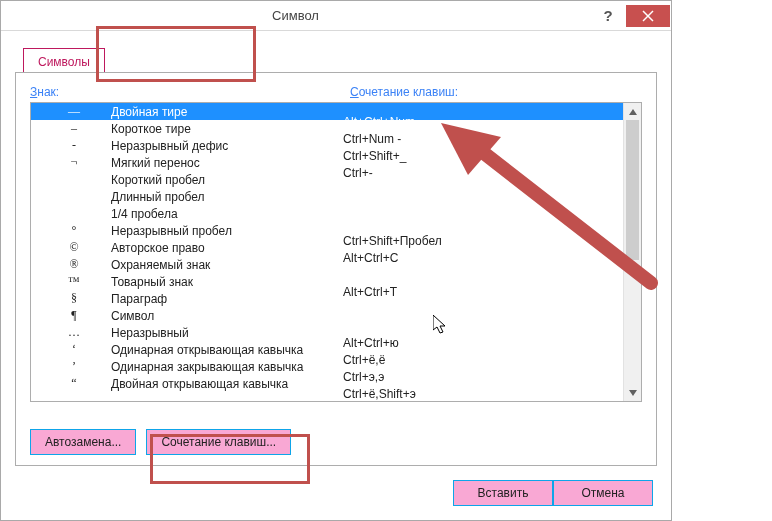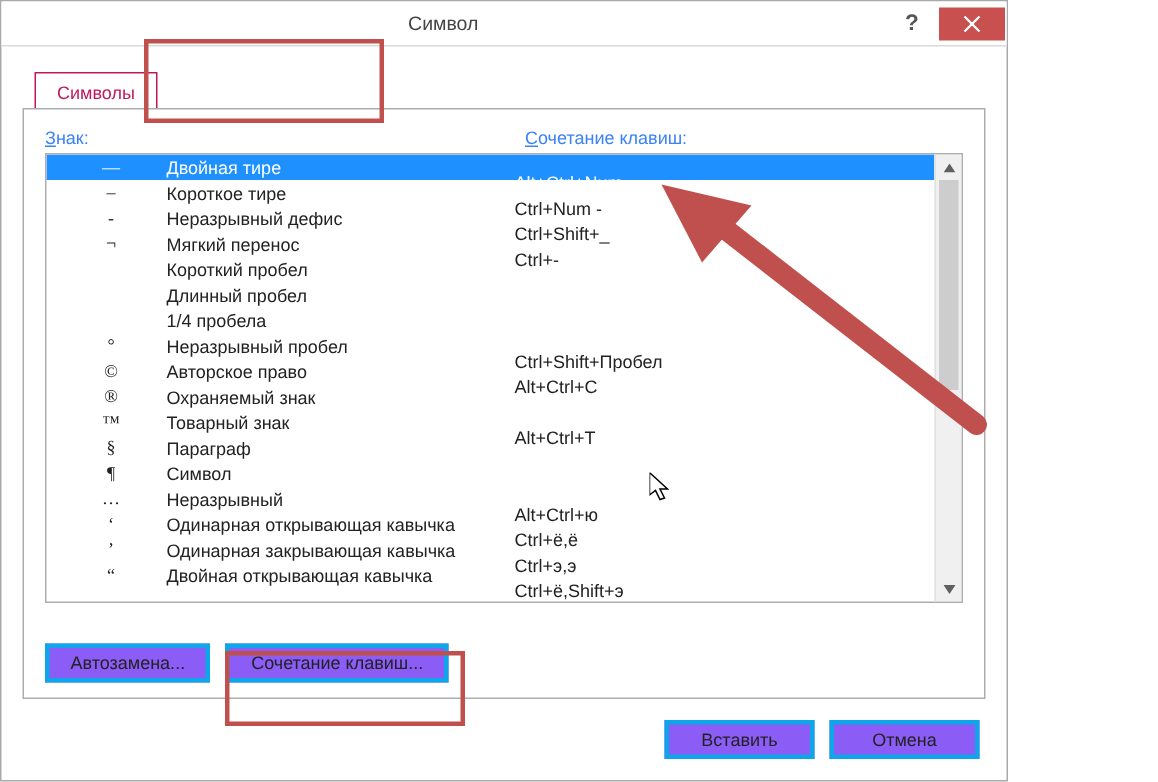--- a/index.html
+++ b/index.html
@@ -36,24 +36,24 @@
   .row .lbl { width: 232px; }
   .row .key { flex: 1; margin-top: 20px; }
 
   .scrollbar { position: absolute; right: 0; top: 0; bottom: 0; width: 18px; background: #f0f0f0; border-left: 1px solid #e2e2e2; }
   .scroll-btn { height: 17px; display: flex; align-items: center; justify-content: center; color: #555; }
   .scroll-thumb { position: absolute; left: 2px; right: 2px; top: 17px; height: 140px; background: #cdcdcd; }
 
   .bottom-buttons { position: absolute; left: 14px; bottom: 10px; display: flex; gap: 10px; }
   .bottom-buttons .btn { height: 26px; padding: 0 14px; }
 
-  .footer-buttons { position: absolute; right: 18px; bottom: 14px; display: flex; gap: 10px; }
+  .footer-buttons { position: absolute; right: 18px; bottom: 14px; display: flex; gap: 0; }
   .footer-buttons .btn { width: 100px; height: 26px; }
 
-  .btn { border: 3px solid #0ea5e9; background: #8b5cf6; display: flex; align-items: center; justify-content: center; color: #222; font-size: 12px; cursor: default; }
+  .btn { border: 1px solid #0ea5e9; background: #f9a8d4; display: flex; align-items: center; justify-content: center; color: #222; font-size: 12px; cursor: default; }
 
   .highlight-box { position: absolute; border: 3px solid #c0504d; pointer-events: none; }
   .hl-tab { left: 95px; top: 25px; width: 160px; height: 56px; }
   .hl-btn { left: 149px; top: 433px; width: 160px; height: 50px; }
 
   .arrow { position: absolute; pointer-events: none; }
 
   .cursor-arrow { position: absolute; left: 432px; top: 314px; pointer-events: none; }
 </style>
 </head>

